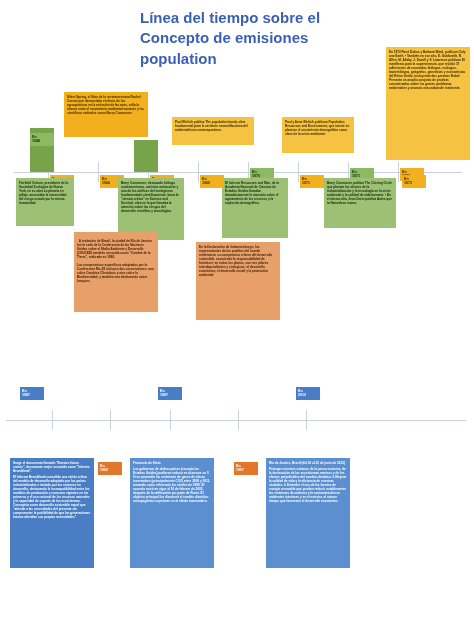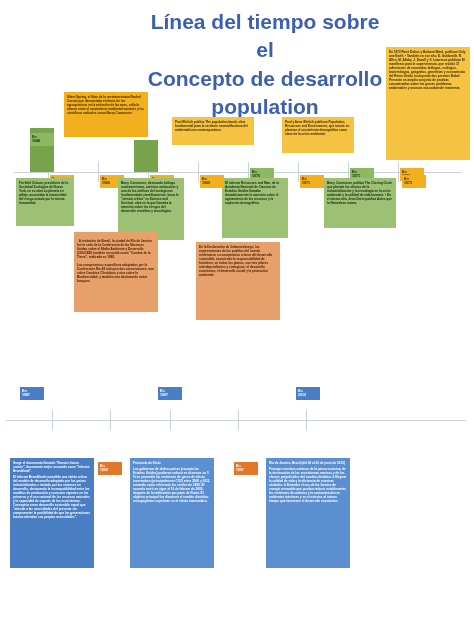--- a/index.html
+++ b/index.html
@@ -6,23 +6,22 @@
   body {
     width:474px; height:632px;
     background:#ffffff;
     font-family:"Liberation Sans", sans-serif;
     position:relative;
     overflow:hidden;
   }
   .title {
     position:absolute;
     left:140px; top:8px; width:250px;
-    text-align:center;
     color:#3b5fb5;
-    font-size:21px;
+    font-size:15px;
     font-weight:bold;
     line-height:1.35;
   }
   
   .axis {
     position:absolute;
     height:1px;
     background:#c9d2e0;
   }
   .tick {
@@ -62,21 +61,21 @@
   .badge-blue   { background:#4a7ec4; color:#ffffff; }
   .badge-orange { background:#e2762a; color:#ffffff; }
   
   .bar { position:absolute; }
 </style>
 </head>
 <body>
 
 <div class="title">
   <div>Línea del tiempo sobre el</div>
-  <div>Concepto de desarrollo</div>
+  <div>Concepto de emisiones</div>
   <div>population</div>
 </div>
 
 <div class="axis" style="left:14px; top:172px; width:448px;"></div>
 <div class="tick" style="left:48px;  top:162px; height:20px;"></div>
 <div class="tick" style="left:98px;  top:162px; height:20px;"></div>
 <div class="tick" style="left:148px; top:162px; height:20px;"></div>
 <div class="tick" style="left:198px; top:162px; height:20px;"></div>
 <div class="tick" style="left:248px; top:162px; height:20px;"></div>
 <div class="tick" style="left:298px; top:162px; height:20px;"></div>

